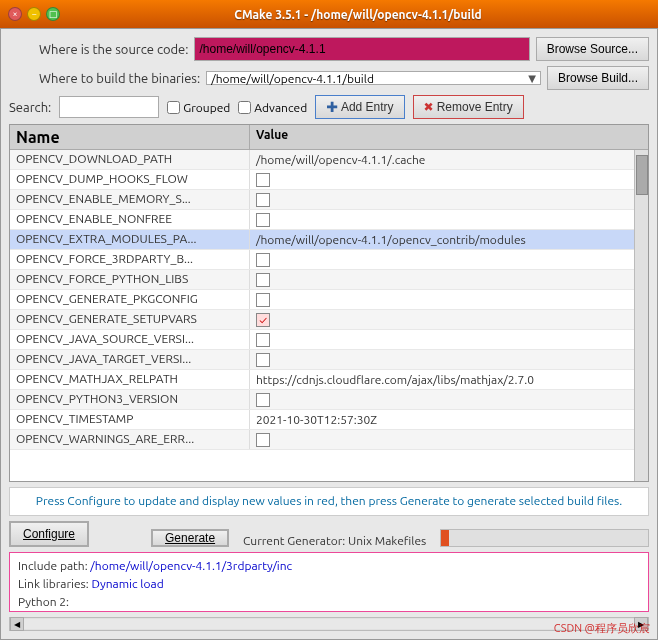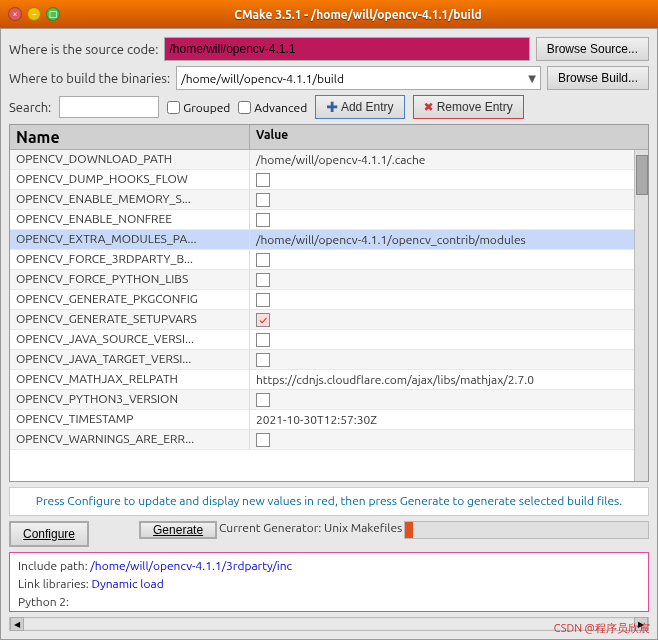--- a/index.html
+++ b/index.html
@@ -63,34 +63,35 @@
     
     .row {
       display: flex;
       align-items: center;
       gap: 6px;
     }
 
     .row-label {
       color: #333;
       white-space: nowrap;
+      margin-left: 30px;
     }
 
     .text-input {
       flex: 1;
       height: 24px;
       border: 1px solid #aaa;
       background: #be185d;
       padding: 2px 4px;
       font-size: 12px;
     }
 
     .dropdown-input {
       flex: 1;
-      height: 24px;
+      height: 14px;
       border: 1px solid #aaa;
       background: white;
       padding: 2px 4px;
       font-size: 12px;
       display: flex;
       align-items: center;
       justify-content: space-between;
     }
     .dropdown-arrow {
       font-size: 10px;
@@ -256,22 +257,22 @@
       padding: 5px 8px;
       font-size: 12px;
       color: #0369a1;
       text-align: center;
       line-height: 1.4;
     }
 
     
     .bottom-buttons {
       display: flex;
-      align-items: flex-start;
-      gap: 2px;
+      align-items: flex-end;
+      gap: 14px;
     }
 
     .btn-configure {
       height: 26px;
       padding: 0 12px;
       border: 2px solid #aaa;
       background: linear-gradient(to bottom, #f0f0f0, #d8d8d8);
       cursor: pointer;
       font-size: 12px;
       text-decoration: underline;

